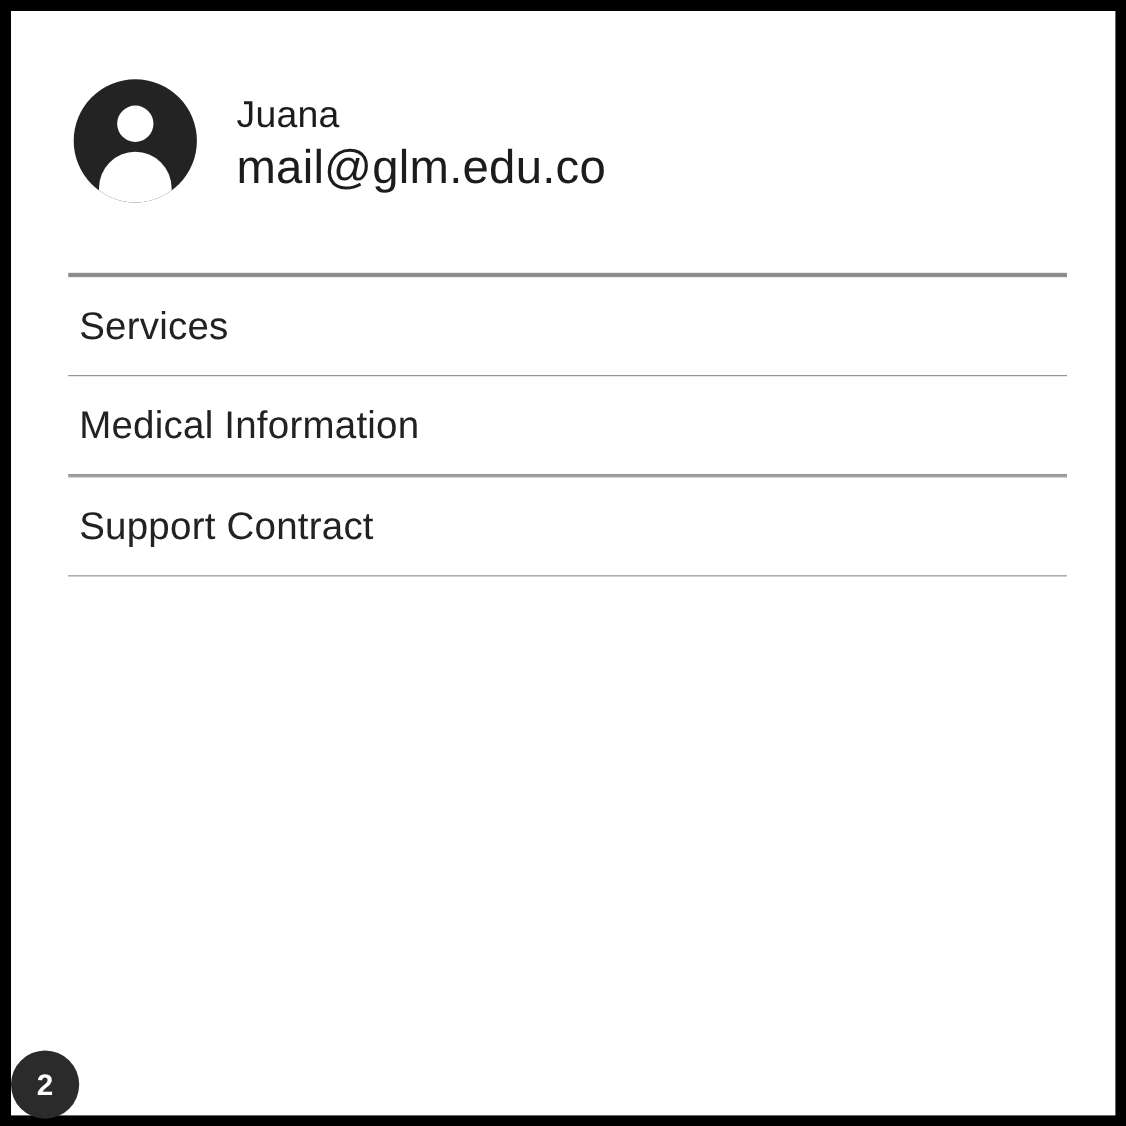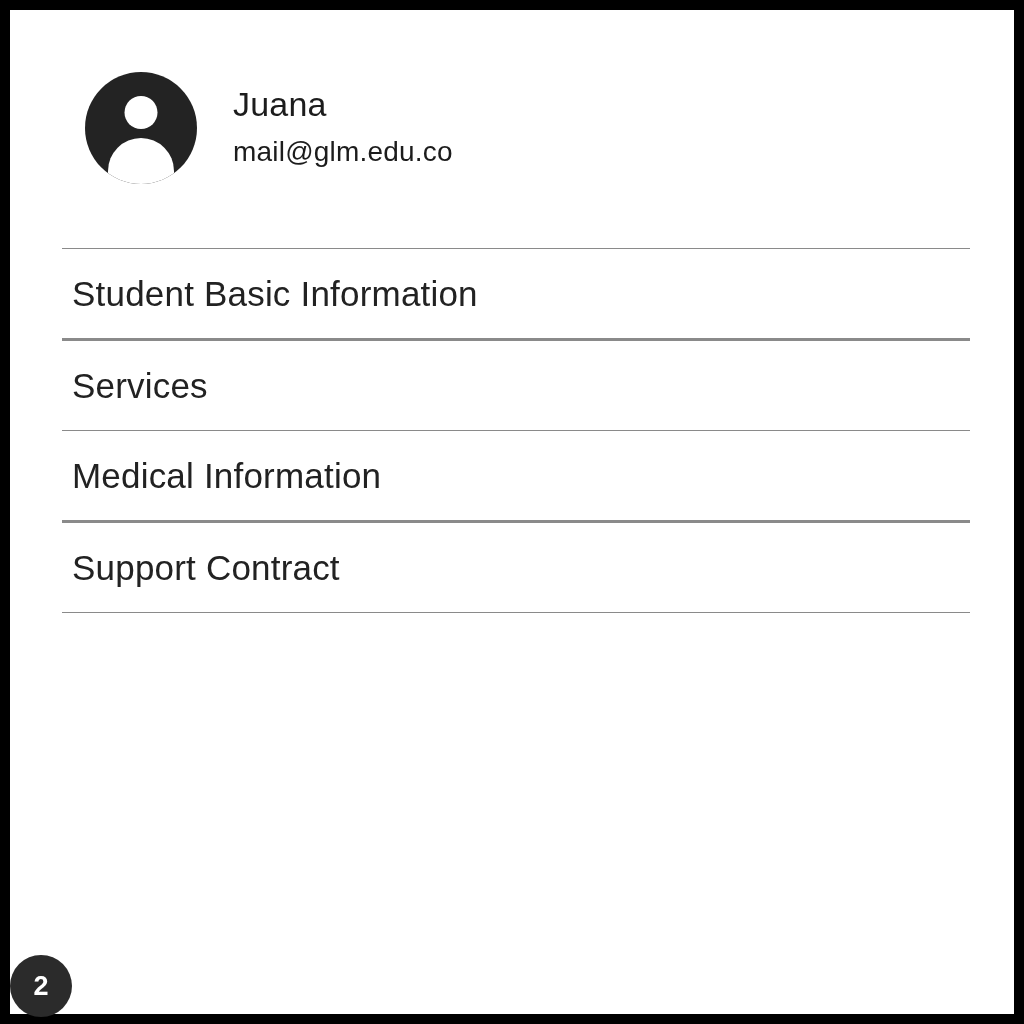--- a/index.html
+++ b/index.html
@@ -17,21 +17,21 @@
     position: absolute;
     left: 10px;
     top: 10px;
     width: 1004px;
     height: 1004px;
     background: #ffffff;
     box-sizing: border-box;
   }
   .profile {
     position: absolute;
-    left: 75px;
+    left: 57px;
     top: 62px;
     display: flex;
     align-items: center;
   }
   .avatar {
     width: 112px;
     height: 112px;
     border-radius: 50%;
     background: #232323;
     position: relative;
@@ -61,21 +61,21 @@
   .profile-text {
     margin-left: 36px;
     color: #1c1c1c;
   }
   .profile-name {
     font-size: 34px;
     line-height: 48px;
     letter-spacing: 0.2px;
   }
   .profile-mail {
-    font-size: 28px;
+    font-size: 43px;
     line-height: 48px;
     letter-spacing: 0.2px;
   }
   .menu {
     position: absolute;
     left: 52px;
     top: 238px;
     width: 908px;
   }
   .divider {
@@ -123,23 +123,20 @@
     </div>
     <div class="profile-text">
       <div class="profile-name">Juana</div>
       <div class="profile-mail">mail@glm.edu.co</div>
     </div>
   </div>
 
   <div class="menu">
     <div class="divider"></div>
 
-    <div class="menu-item">
-      <span>Student Basic Information</span>
-    </div>
     <div class="divider"></div>
 
     <div class="divider"></div>
 
     <div class="divider"></div>
 
     <div class="menu-item">
       <span>Services</span>
     </div>
     <div class="divider"></div>

